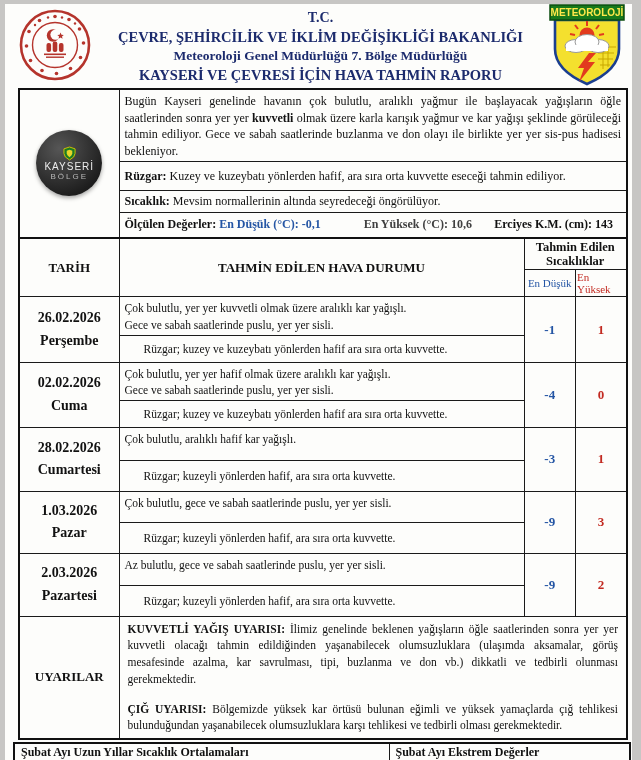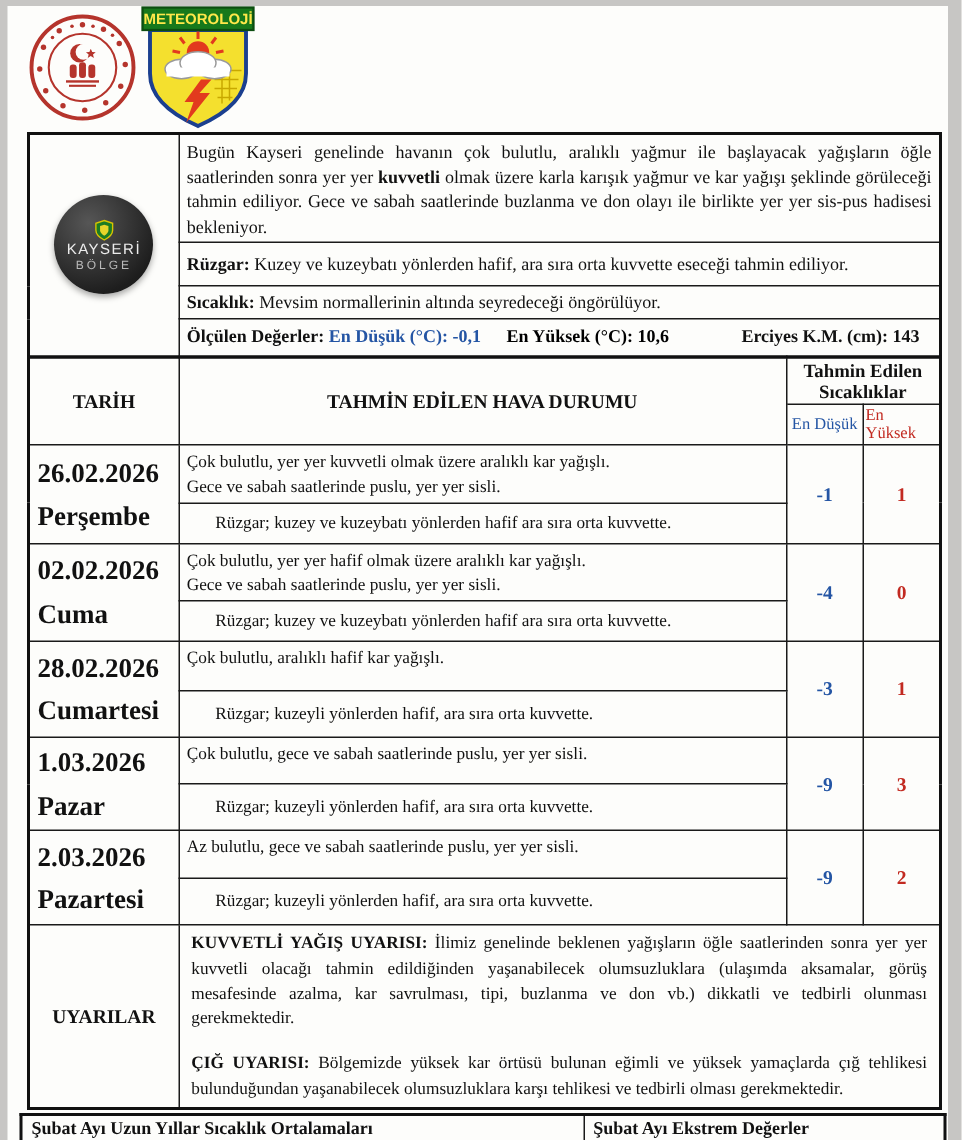--- a/index.html
+++ b/index.html
@@ -35,30 +35,30 @@
   .outer{border:2px solid #111;}
   
   .overview-tbl{width:610px;font-size:12px;}
   .badge-cell{width:100px;text-align:center;}
   .ov-general{height:52px;text-align:justify;line-height:1.38;vertical-align:top;padding-top:3px;}
   .ov-wind{height:29px;}
   .ov-temp{height:22px;}
   .ov-meas{height:25px;}
   .lbl{font-weight:bold;}
   .meas-low{font-weight:bold;color:#2455a4;}
-  .meas-high{font-weight:bold;color:#000000;margin-left:14px;}
+  .meas-high{font-weight:bold;color:#404040;margin-left:40px;}
   .meas-erc{font-weight:bold;float:right;margin-right:8px;}
   
   .forecast-tbl{width:610px;margin-top:-2px;font-size:11.5px;}
   .hd-date{width:100px;text-align:center;font-weight:bold;font-size:13px;}
   .hd-weather{width:405px;text-align:center;font-weight:bold;font-size:13px;}
   .hd-temps{text-align:center;font-weight:bold;font-size:12.5px;height:26px;line-height:1.15;padding:1px;}
   .hd-low{width:48px;text-align:center;font-size:11px;color:#2455a4;height:17px;padding:1px;}
   .hd-high{width:55px;text-align:left;font-size:11px;color:#c22a21;padding:1px;}
-  .d-date{text-align:left;font-weight:bold;font-size:18px;line-height:1.6;}
+  .d-date{text-align:center;font-weight:bold;font-size:14px;line-height:1.6;}
   .d-desc{vertical-align:top;padding-top:3px;white-space:pre-line;line-height:1.4;height:36px;}
   .d-wind{height:27px;padding-left:24px;}
   .d-low{text-align:center;font-weight:bold;font-size:13px;color:#2455a4;}
   .d-high{text-align:center;font-weight:bold;font-size:13px;color:#c22a21;}
   .warn-label{text-align:center;font-weight:bold;font-size:13px;}
   .warn-cell{height:100px;line-height:1.45;text-align:justify;padding:4px 8px;}
   .warn-cell p{margin:0 0 13px 0;}
   .warn-cell p:last-child{margin:0;}
   
   .stats-tbl{width:616px;margin:2px 0 0 8px;font-size:11.5px;}
@@ -112,20 +112,26 @@
 
         <g fill="#b5342c">
           <rect x="29.5" y="36" width="4.6" height="9" rx="2"></rect>
           <rect x="35.7" y="34.5" width="4.6" height="10.5" rx="2"></rect>
           <rect x="41.9" y="36" width="4.6" height="9" rx="2"></rect>
           <rect x="27" y="46.5" width="22" height="1.6"></rect>
           <rect x="29" y="49.5" width="18" height="1.4"></rect>
         </g>
       </svg>
     </span>
+    <div class="titles">
+      <div class="t1">T.C.</div>
+      <div class="t2">ÇEVRE, ŞEHİRCİLİK VE İKLİM DEĞİŞİKLİĞİ BAKANLIĞI</div>
+      <div class="t3">Meteoroloji Genel Müdürlüğü 7. Bölge Müdürlüğü</div>
+      <div class="t4">KAYSERİ VE ÇEVRESİ İÇİN HAVA TAHMİN RAPORU</div>
+    </div>
     <span>
       <svg width="78" height="84" viewBox="0 0 78 84">
         <path d="M7 17 L71 17 L71 46 Q71 67 39 81 Q7 67 7 46 Z" fill="#f4e02e" stroke="#1b3f8f" stroke-width="2.6"></path>
         <g stroke="#c8a800" stroke-width="1">
           <line x1="50" y1="50" x2="66" y2="50"></line>
             <line x1="50" y1="56" x2="65" y2="56"></line>
           <line x1="52" y1="62" x2="62" y2="62"></line>
             <line x1="54" y1="44" x2="68" y2="44"></line>
           <line x1="55" y1="48" x2="55" y2="66"></line>
             <line x1="60" y1="46" x2="60" y2="64"></line>

